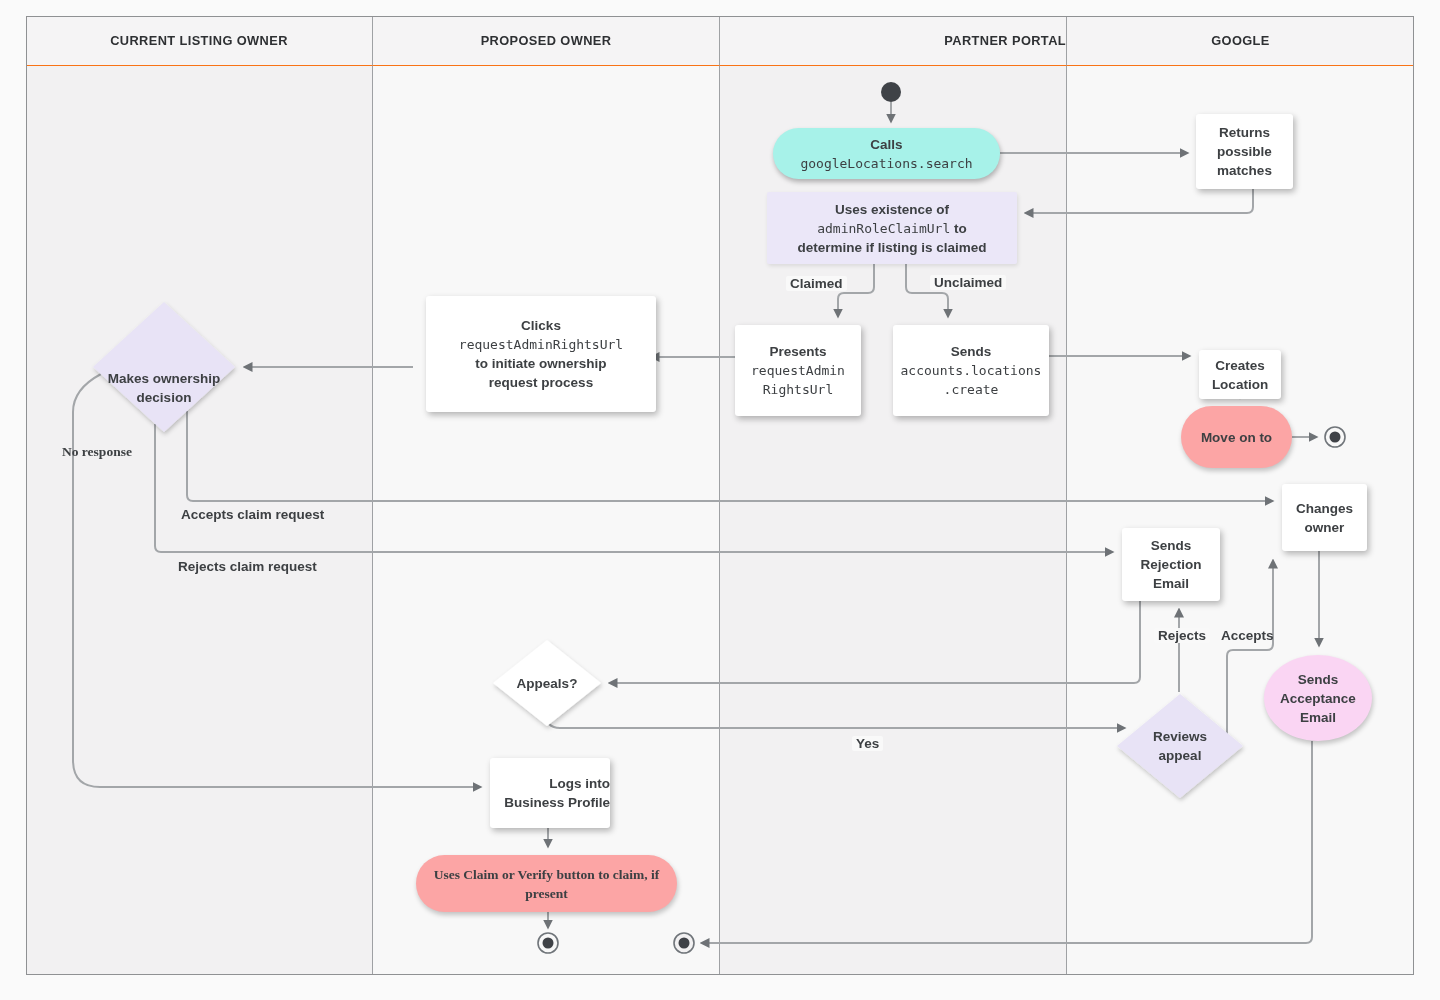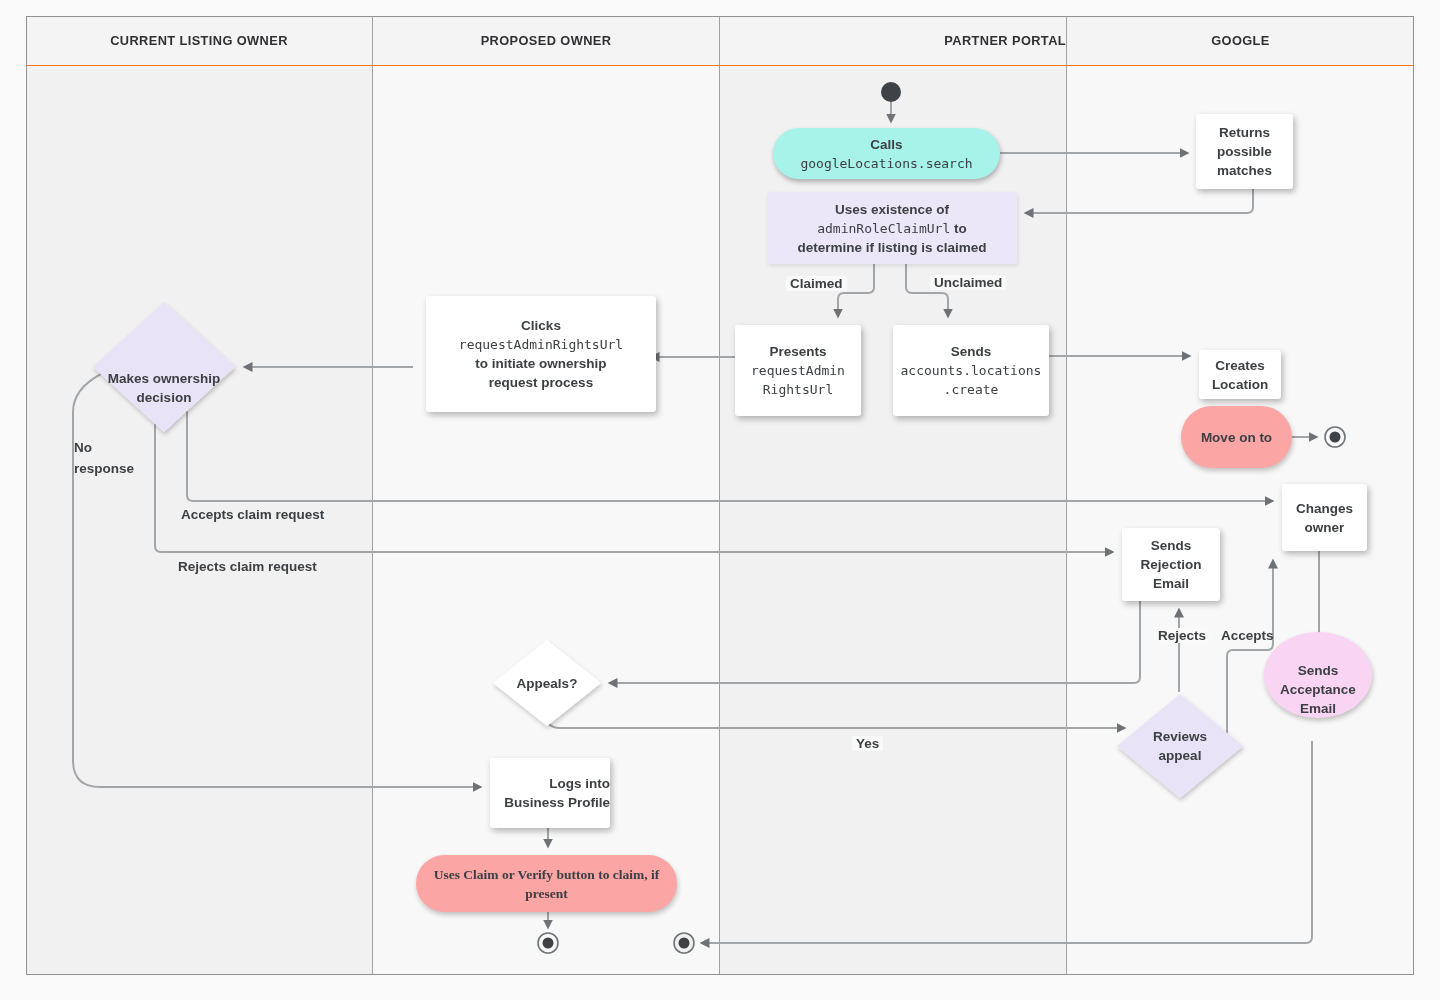--- a/index.html
+++ b/index.html
@@ -153,38 +153,38 @@
   </div>
 
   <div class="node white" style="left:1282px;top:484px;width:85px;height:67px;">
     <span>Changes owner</span>
   </div>
 
   <div class="node white" style="left:1122px;top:528px;width:98px;height:73px;">
     <span>Sends Rejection Email</span>
   </div>
 
-  <div class="node ellipse-pink" style="left:1264px;top:632px;width:108px;height:86px;justify-content:flex-end;">
+  <div class="node ellipse-pink" style="left:1264px;top:655px;width:108px;height:86px;">
     <span>Sends Acceptance Email</span>
   </div>
 
   <div class="dtext" style="left:1130px;top:727px;width:100px;"><span>Reviews appeal</span></div>
 
   <div class="dtext" style="left:497px;top:674px;width:100px;"><span>Appeals?</span></div>
 
   <div class="node white" style="left:490px;top:758px;width:120px;height:70px;text-align:right;">
     <span>Logs into Business Profile</span>
   </div>
 
   <div class="node pill-pink" style="left:416px;top:855px;width:261px;height:57px;padding:0 14px;font-family:Liberation Serif, serif;">
     <span>Uses Claim or Verify button to claim, if present</span>
   </div>
 
   <div class="elabel" style="left:786px;top:275px;"><span class="chip">Claimed</span></div>
   <div class="elabel" style="left:930px;top:274px;text-align:center;"><span class="chip">Unclaimed</span></div>
   <div class="elabel" style="left:181px;top:506px;"><span>Accepts claim request</span></div>
   <div class="elabel" style="left:178px;top:558px;"><span>Rejects claim request</span></div>
-  <div class="elabel" style="left:74px;top:437px;width:72px;line-height:21px;"><span>No response</span></div>
+  <div class="elabel" style="left:62px;top:437px;width:72px;line-height:30px;font-family:Liberation Serif, serif;"><span>No response</span></div>
   <div class="elabel" style="left:852px;top:735px;"><span class="chip">Yes</span></div>
   <div class="elabel" style="left:1154px;top:627px;"><span class="chip">Rejects</span></div>
   <div class="elabel" style="left:1221px;top:627px;"><span>Accepts</span></div>
 
 </div>
 
 </body></html>

